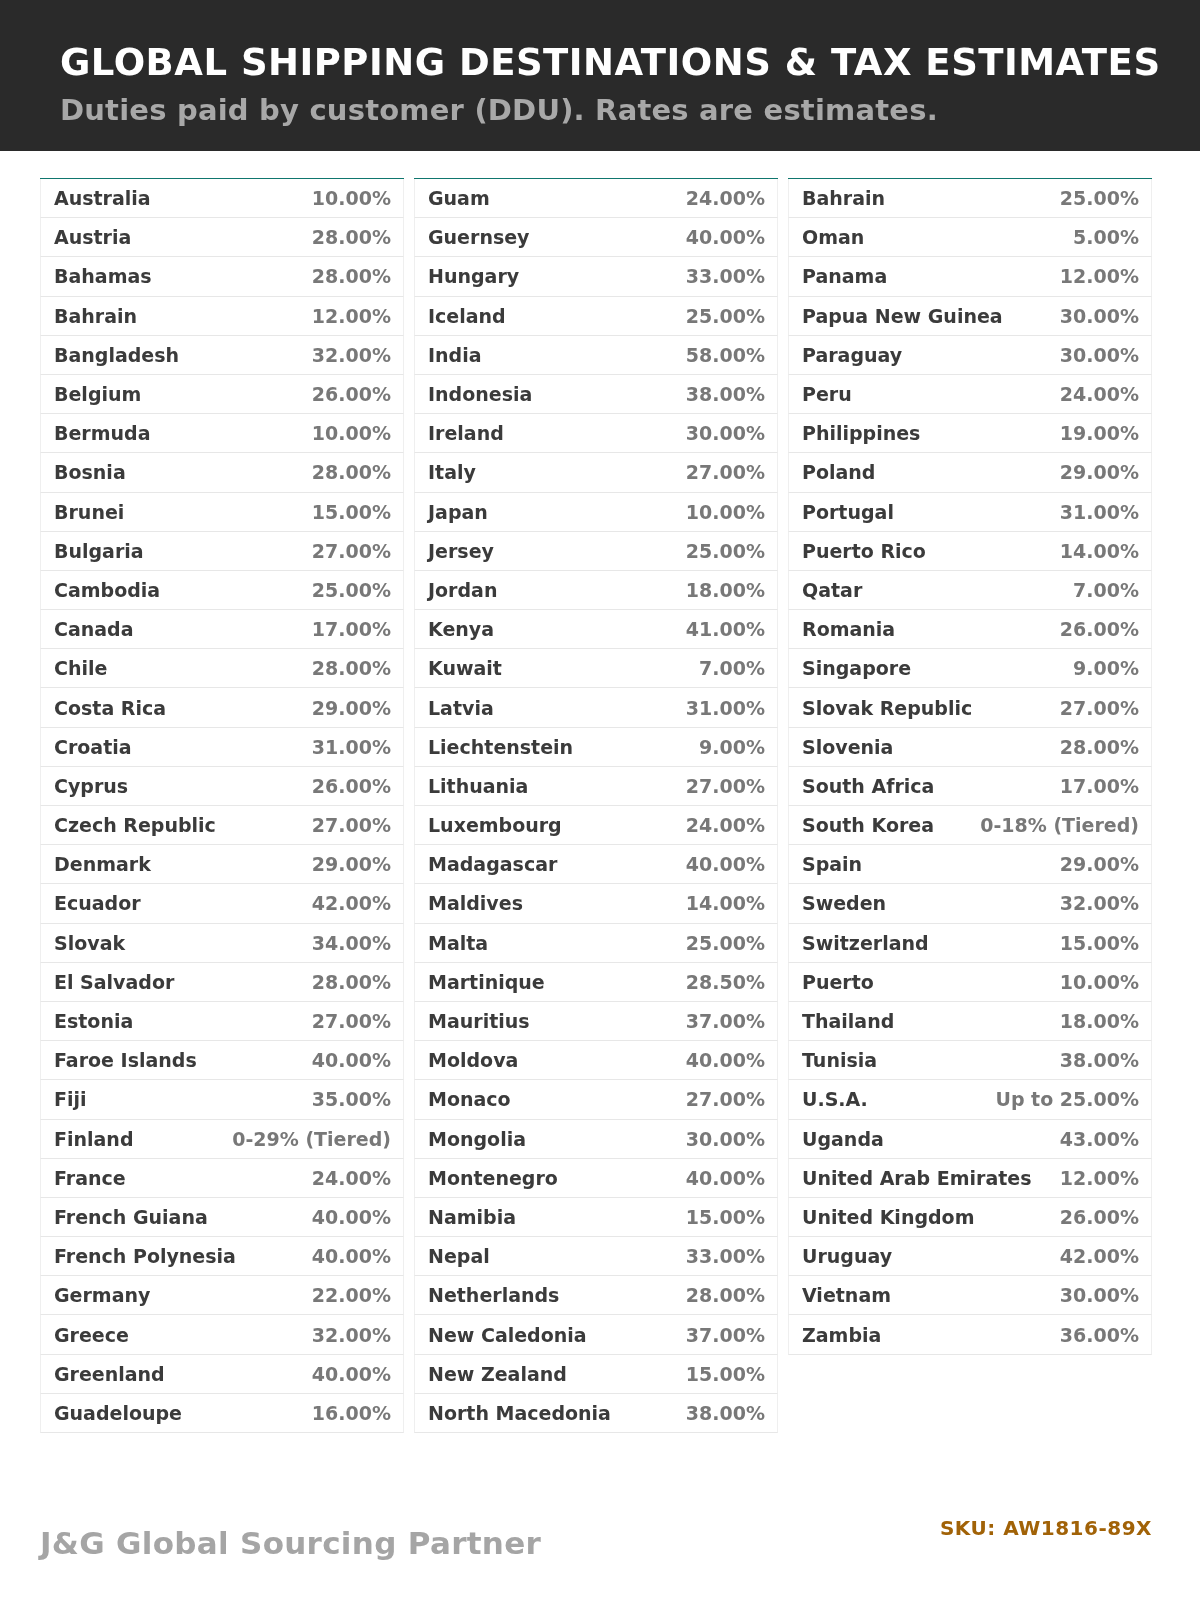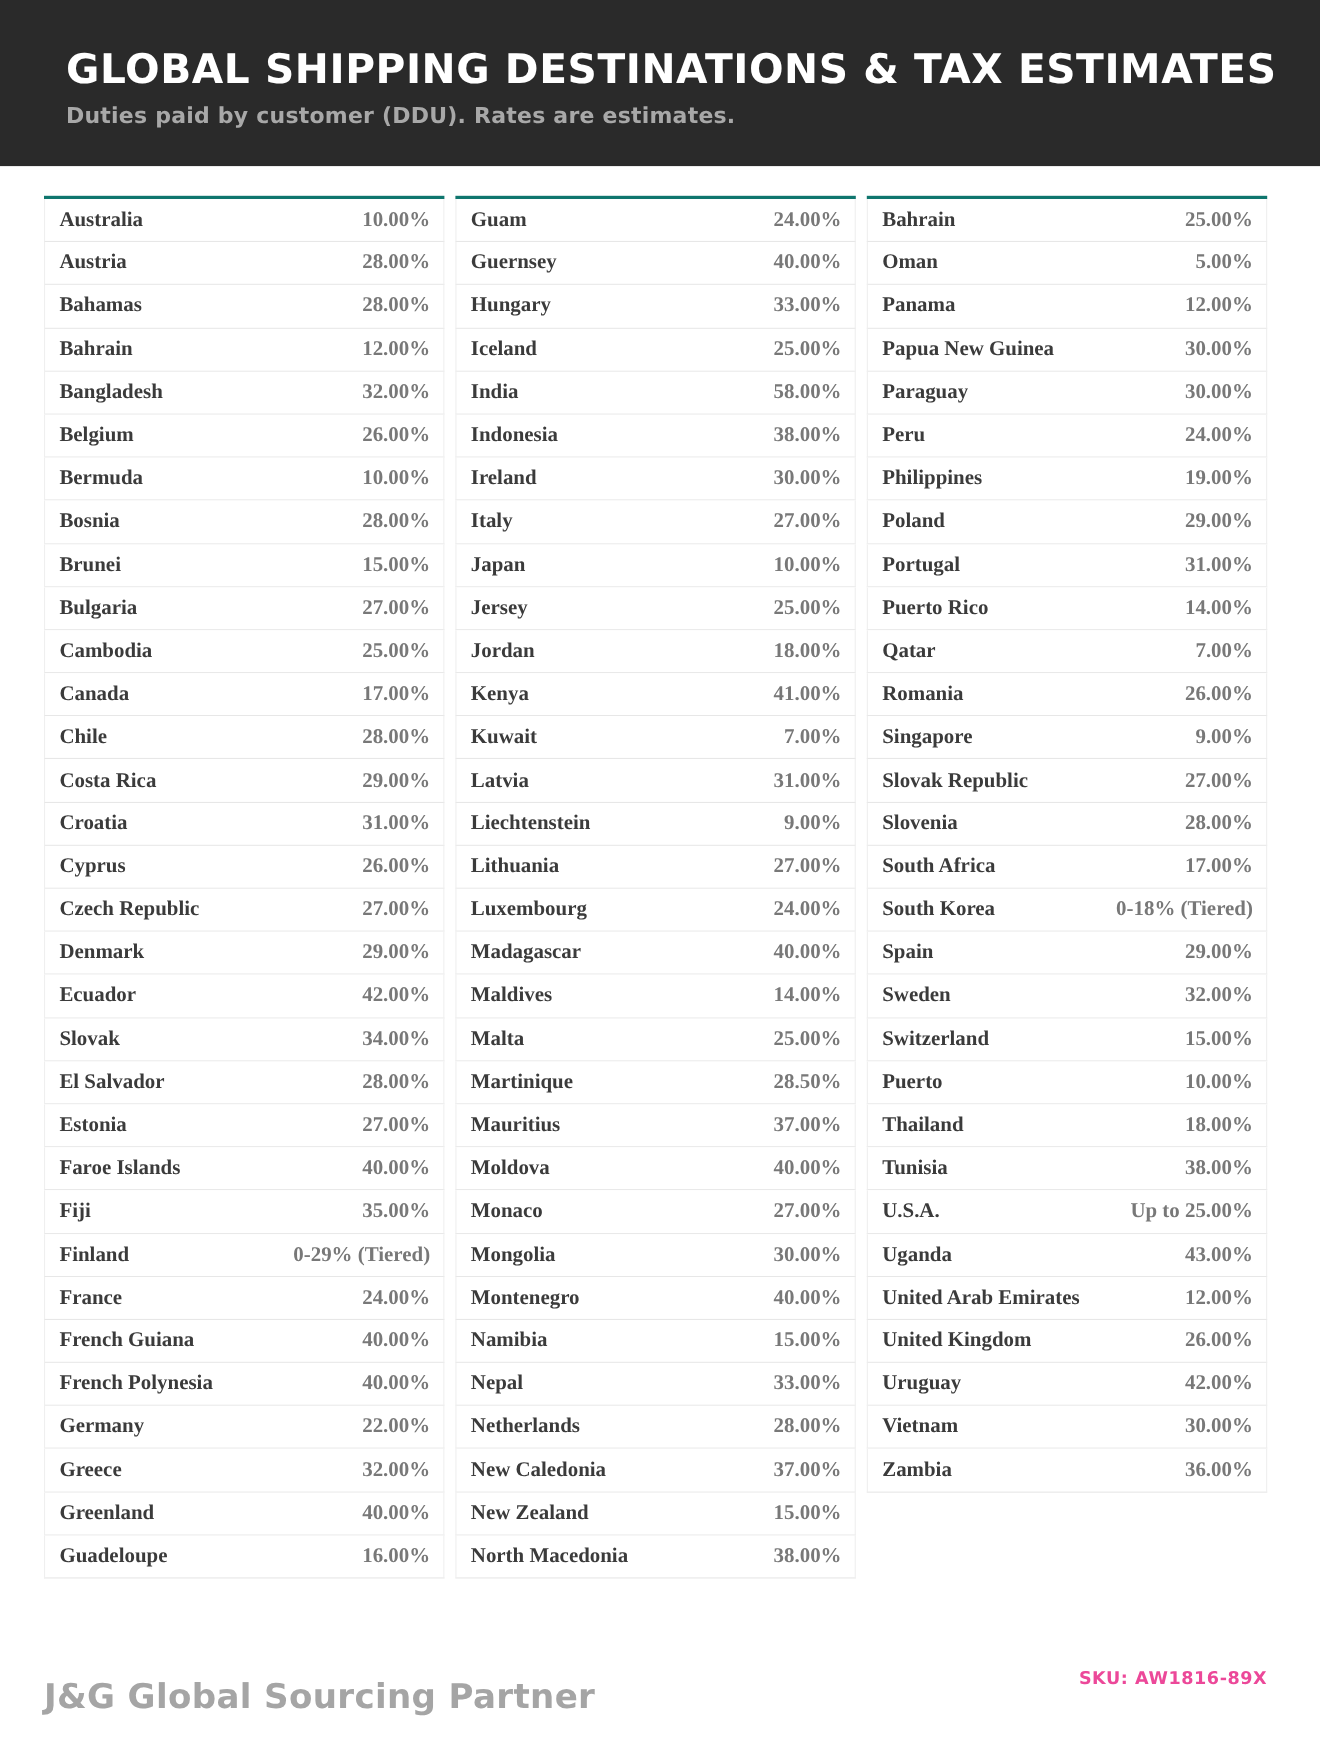--- a/index.html
+++ b/index.html
@@ -23,39 +23,38 @@
   .banner h1 {
     color: #ffffff;
     font-size: 37px;
     font-weight: 800;
     letter-spacing: 0.5px;
     white-space: nowrap;
   }
   .banner p {
     margin-top: 9px;
     color: #a8a8a8;
-    font-size: 20px;
+    font-size: 29px;
     font-weight: 700;
     letter-spacing: 0.2px;
   }
   
   .table-wrap {
     position: absolute;
     top: 178px;
     left: 40px;
     right: 48px;
     display: grid;
     grid-template-columns: repeat(3, 1fr);
     column-gap: 10px;
     align-items: start;
   }
   ul.col {
     list-style: none;
-    border-top: 3px solid #0f766e;
-    font-family: Liberation Serif, serif;
+    border-top: 1px solid #0f766e;
   }
   li.row {
     display: flex;
     justify-content: space-between;
     align-items: center;
     height: 39.2px;
     padding: 0 12px 0 13px;
     border-bottom: 1px solid #e7e7e7;
     border-left: 1px solid #efefef;
     border-right: 1px solid #efefef;
@@ -86,23 +85,23 @@
   }
   .brand {
     font-size: 31px;
     font-weight: 800;
     color: #a5a5a5;
     letter-spacing: 0.3px;
     margin-top: 15px;
   }
   .sku {
     margin-top: 6px;
-    font-size: 16px;
+    font-size: 20px;
     font-weight: 700;
-    color: #ec4899;
+    color: #a16207;
     letter-spacing: 0.5px;
   }
 </style>
 </head>
 <body>
 
 <div class="page">
 
   <header class="banner">
     <h1>GLOBAL SHIPPING DESTINATIONS &amp; TAX ESTIMATES</h1>

